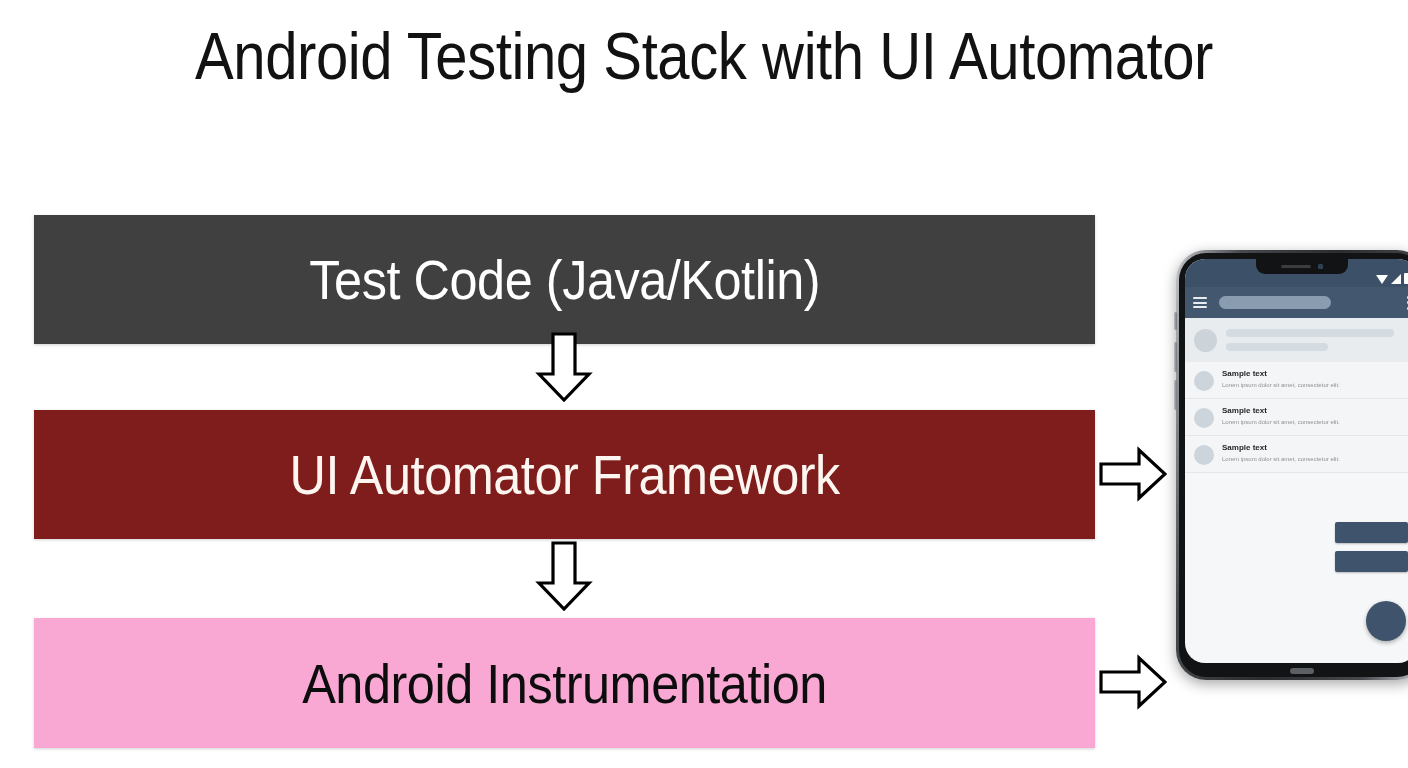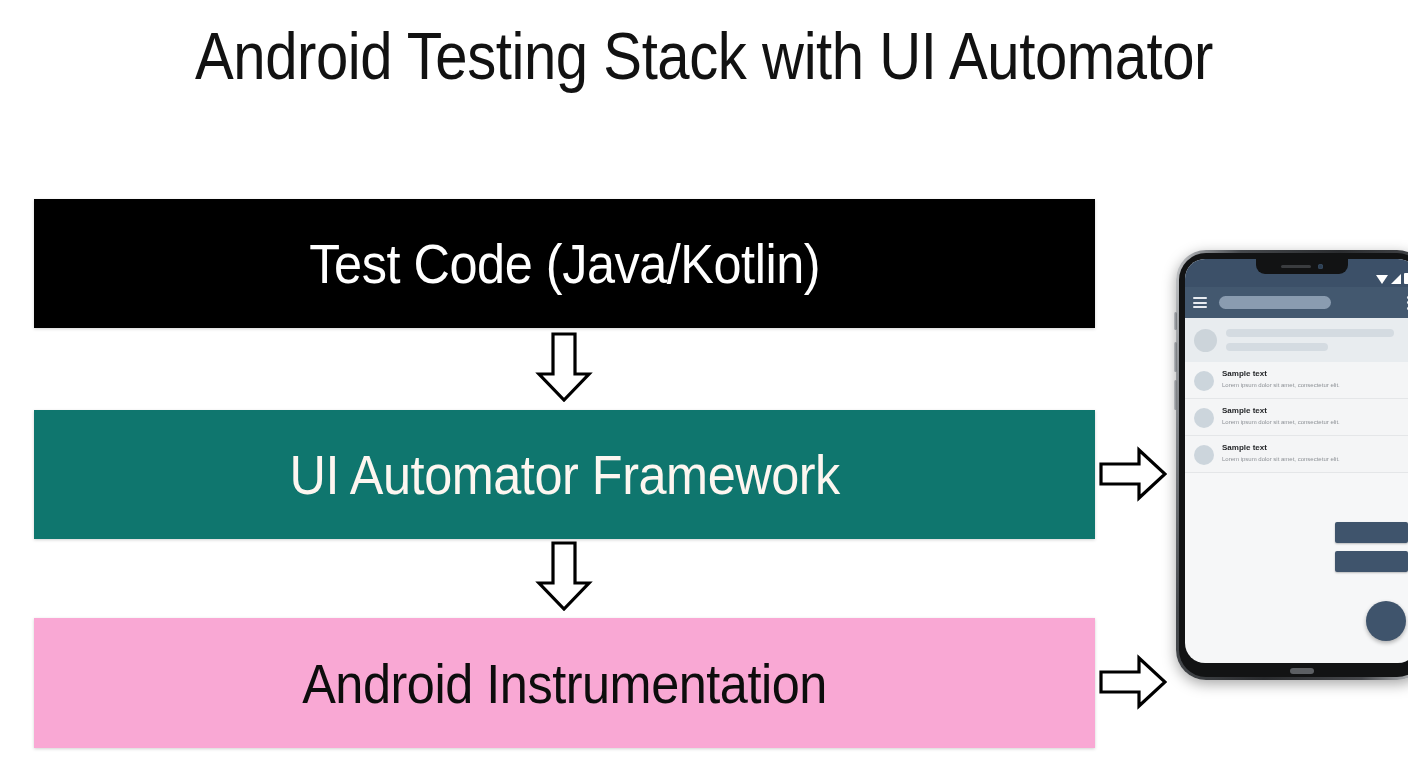--- a/index.html
+++ b/index.html
@@ -46,24 +46,24 @@
     box-shadow: 0 1px 3px rgba(0,0,0,0.18);
   }
   .layer-label {
     font-size: 56px;
     font-weight: 400;
     letter-spacing: -0.5px;
     white-space: nowrap;
     transform: scaleX(0.9);
   }
 
-  .layer-test-code { top: 199px; background: #000000; }
+  .layer-test-code { top: 215px; background: #404040; }
   .layer-test-code .layer-label { color: #ffffff; }
 
-  .layer-ui-automator { top: 410px; background: #0f766e; }
+  .layer-ui-automator { top: 410px; background: #7f1d1d; }
   .layer-ui-automator .layer-label { color: #fdf6f0; }
 
   .layer-instrumentation { top: 618px; background: #f9a8d4; height: 130px; }
   .layer-instrumentation .layer-label { color: #0d0d0d; }
 
   
   .arrow-down {
     position: absolute;
     left: 529px;
     width: 70px;

